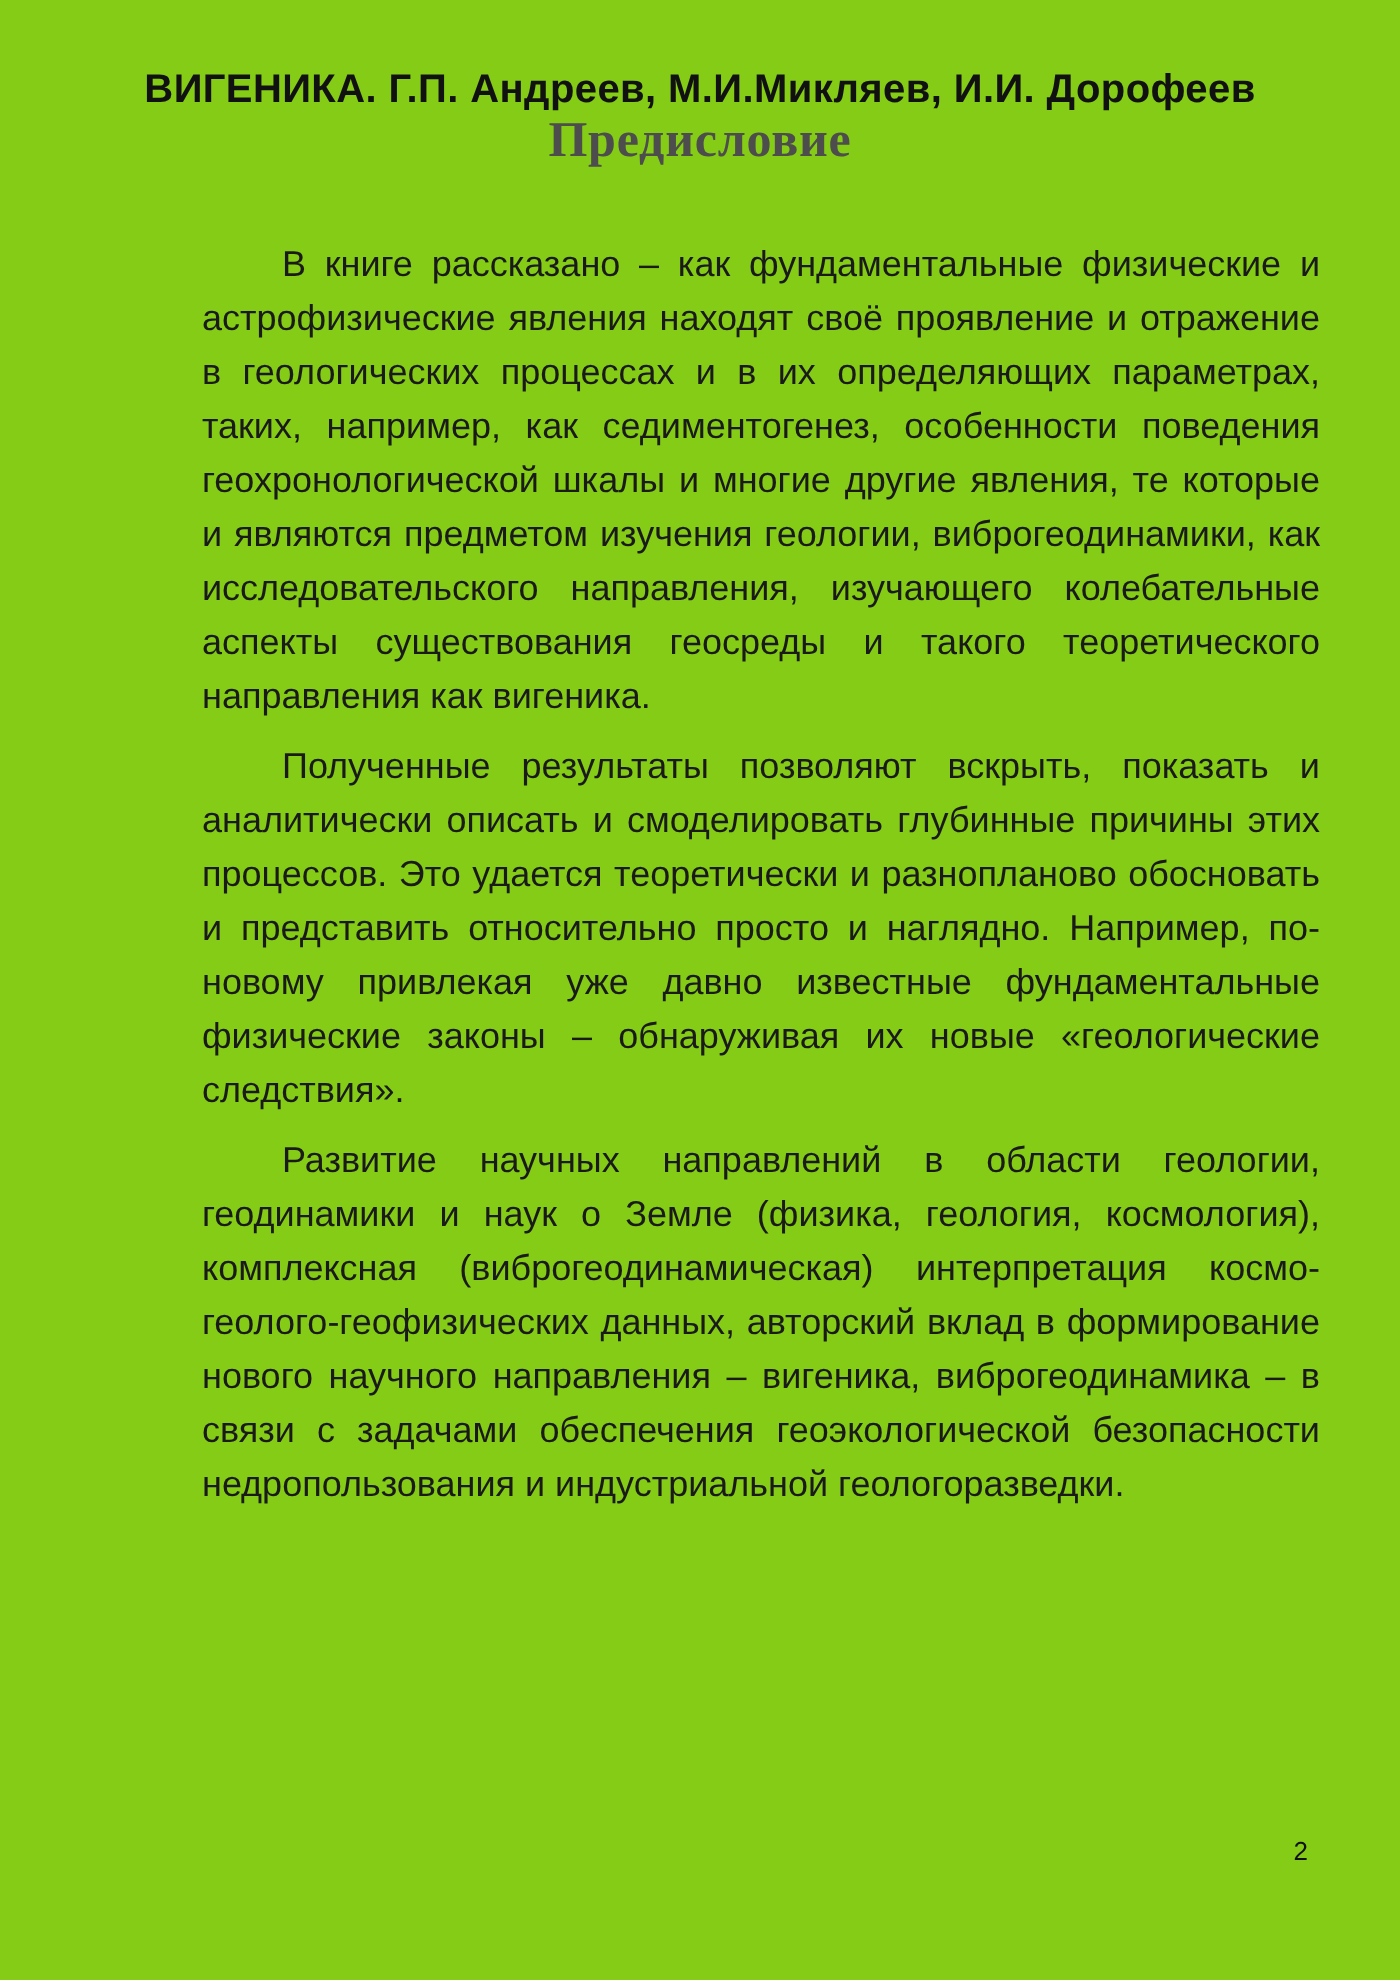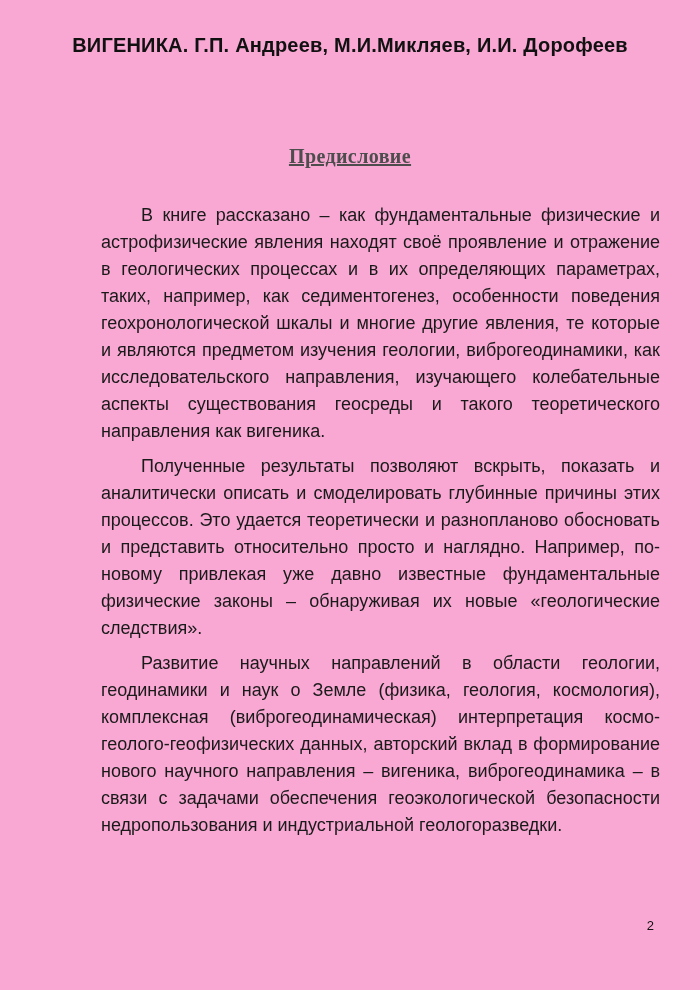--- a/index.html
+++ b/index.html
@@ -4,43 +4,41 @@
 <style>
   html, body {
     margin: 0;
     padding: 0;
     background: #ffffff;
   }
   .page {
     position: relative;
     width: 700px;
     height: 990px;
-    background: #f9a8d4;
+    background: #84cc16;
     overflow: hidden;
     font-family: "Liberation Sans", sans-serif;
     box-sizing: border-box;
   }
   .doc-header {
     margin-top: 34px;
     text-align: center;
     font-family: "Liberation Sans", sans-serif;
     font-size: 20px;
     font-weight: bold;
     color: #111111;
     letter-spacing: 0.2px;
   }
   .section-title {
-    margin-top: 88px;
     text-align: center;
     font-family: "Liberation Serif", serif;
-    font-size: 20px;
+    font-size: 25px;
     font-weight: bold;
     color: #4d4d4d;
     letter-spacing: 0.4px;
-    text-decoration: underline;
   }
   .content {
     margin: 34px 40px 0 97px;
   }
   .content p {
     margin: 0 0 8px 4px;
     font-family: "Liberation Sans", sans-serif;
     font-size: 18px;
     line-height: 27px;
     color: #1a1a1a;

